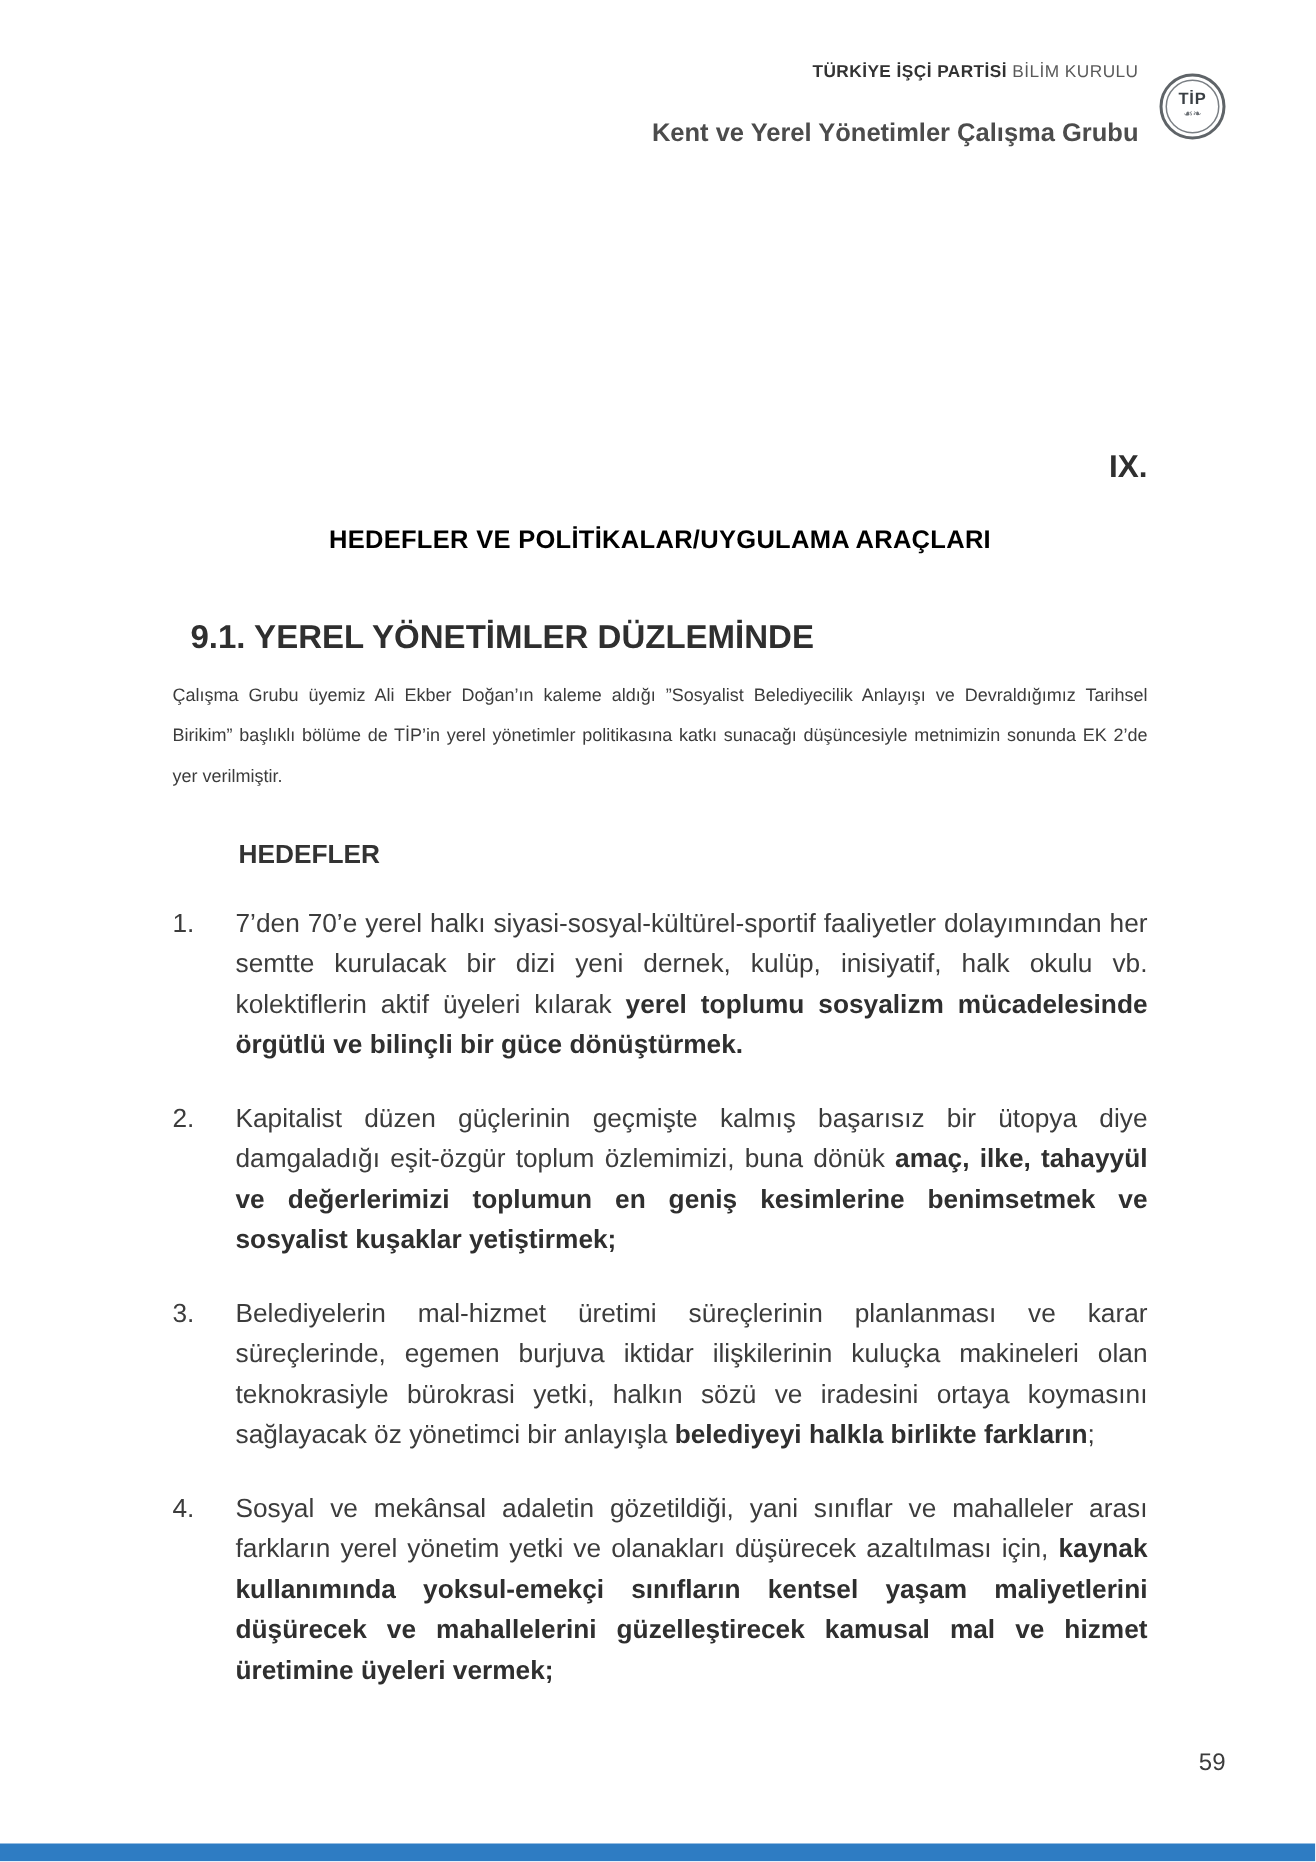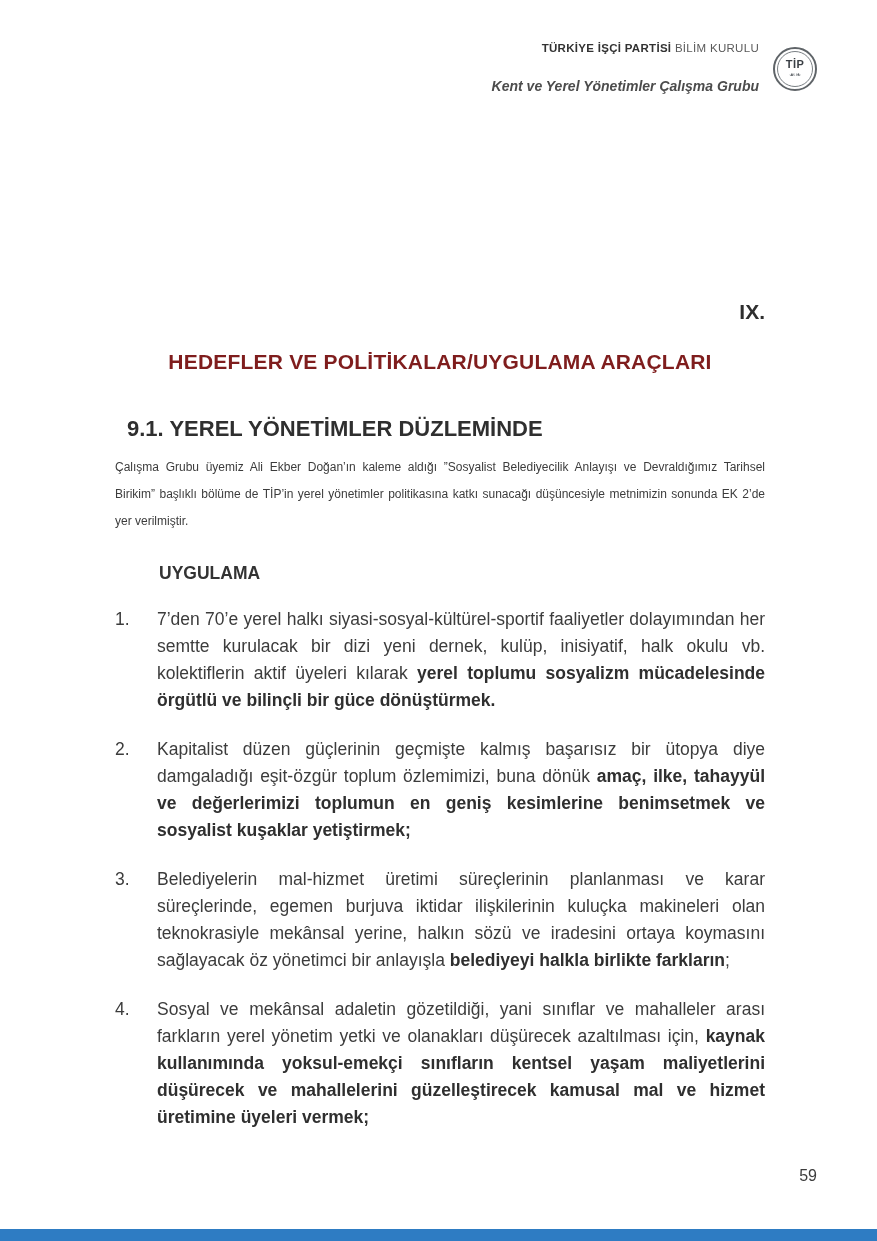--- a/index.html
+++ b/index.html
@@ -20,21 +20,21 @@
     top: 40px;
     right: 60px;
     display: flex;
     align-items: center;
     gap: 14px;
   }
   .header-text { text-align: right; line-height: 1.5; }
   .header-line1 { font-size: 11.5px; letter-spacing: 0.3px; color: #3f3f3f; }
   .header-line1 .org-bold { font-weight: bold; color: #323232; }
   .header-line1 .org-light { font-weight: normal; color: #5a5a5a; }
-  .header-line2 { font-size: 14px; font-weight: bold; color: #4c4c4c; margin-top: 19px; font-style: italic; }
+  .header-line2 { font-size: 17px; font-weight: bold; color: #4c4c4c; margin-top: 19px; }
   .logo-circle {
     width: 44px; height: 44px;
     border: 2px solid #5f6468;
     border-radius: 50%;
     display: flex; align-items: center; justify-content: center;
     box-sizing: border-box;
     position: relative;
   }
   .logo-inner {
     width: 36px; height: 36px;
@@ -55,23 +55,23 @@
   }
   .chapter-number {
     text-align: right;
     font-size: 21px;
     font-weight: bold;
     color: #2f2f2f;
     margin: 0 0 26px 0;
   }
   .chapter-title {
     text-align: center;
-    font-size: 21px;
+    font-size: 17px;
     font-weight: bold;
-    color: #7f1d1d;
+    color: #000000;
     letter-spacing: 0.2px;
     margin: 0 0 42px 0;
   }
   .section-heading {
     font-size: 22px;
     font-weight: bold;
     color: #2f2f2f;
     margin: 0 0 12px 0;
     padding-left: 12px;
   }
@@ -137,40 +137,40 @@
   </header>
 
   <main class="content">
     <h1 class="chapter-number">IX.</h1>
     <h1 class="chapter-title">HEDEFLER VE POLİTİKALAR/UYGULAMA ARAÇLARI</h1>
 
     <h2 class="section-heading">9.1. YEREL YÖNETİMLER DÜZLEMİNDE</h2>
 
     <p class="intro">Çalışma Grubu üyemiz Ali Ekber Doğan’ın kaleme aldığı ”Sosyalist Belediyecilik Anlayışı ve Devraldığımız Tarihsel Birikim” başlıklı bölüme de TİP’in yerel yönetimler politikasına katkı sunacağı düşüncesiyle metnimizin sonunda EK 2’de yer verilmiştir.</p>
 
-    <h3 class="hedefler-heading">UYGULAMA</h3>
+    <h3 class="hedefler-heading">HEDEFLER</h3>
 
     <div class="goal-item">
       <div class="item-number">1.</div>
       <div class="item-text">
         <span>7’den 70’e yerel halkı siyasi-sosyal-kültürel-sportif faaliyetler dolayımından her semtte kurulacak bir dizi yeni dernek, kulüp, inisiyatif, halk okulu vb. kolektiflerin aktif üyeleri kılarak </span><span class="seg-bold">yerel toplumu sosyalizm mücadelesinde örgütlü ve bilinçli bir güce dönüştürmek.</span><span></span>
       </div>
     </div>
 
     <div class="goal-item">
       <div class="item-number">2.</div>
       <div class="item-text">
         <span>Kapitalist düzen güçlerinin geçmişte kalmış başarısız bir ütopya diye damgaladığı eşit-özgür toplum özlemimizi, buna dönük </span><span class="seg-bold">amaç, ilke, tahayyül ve değerlerimizi toplumun en geniş kesimlerine benimsetmek ve sosyalist kuşaklar yetiştirmek;</span><span></span>
       </div>
     </div>
 
     <div class="goal-item">
       <div class="item-number">3.</div>
       <div class="item-text">
-        <span>Belediyelerin mal-hizmet üretimi süreçlerinin planlanması ve karar süreçlerinde, egemen burjuva iktidar ilişkilerinin kuluçka makineleri olan teknokrasiyle mekânsal yerine, halkın sözü ve iradesini ortaya koymasını sağlayacak öz yönetimci bir anlayışla </span><span class="seg-bold">belediyeyi halkla birlikte farkların</span><span>;</span>
+        <span>Belediyelerin mal-hizmet üretimi süreçlerinin planlanması ve karar süreçlerinde, egemen burjuva iktidar ilişkilerinin kuluçka makineleri olan teknokrasiyle bürokrasi yetki, halkın sözü ve iradesini ortaya koymasını sağlayacak öz yönetimci bir anlayışla </span><span class="seg-bold">belediyeyi halkla birlikte farkların</span><span>;</span>
       </div>
     </div>
 
     <div class="goal-item">
       <div class="item-number">4.</div>
       <div class="item-text">
         <span>Sosyal ve mekânsal adaletin gözetildiği, yani sınıflar ve mahalleler arası farkların yerel yönetim yetki ve olanakları düşürecek azaltılması için, </span><span class="seg-bold">kaynak kullanımında yoksul-emekçi sınıfların kentsel yaşam maliyetlerini düşürecek ve mahallelerini güzelleştirecek kamusal mal ve hizmet üretimine üyeleri vermek;</span><span></span>
       </div>
     </div>
   </main>

